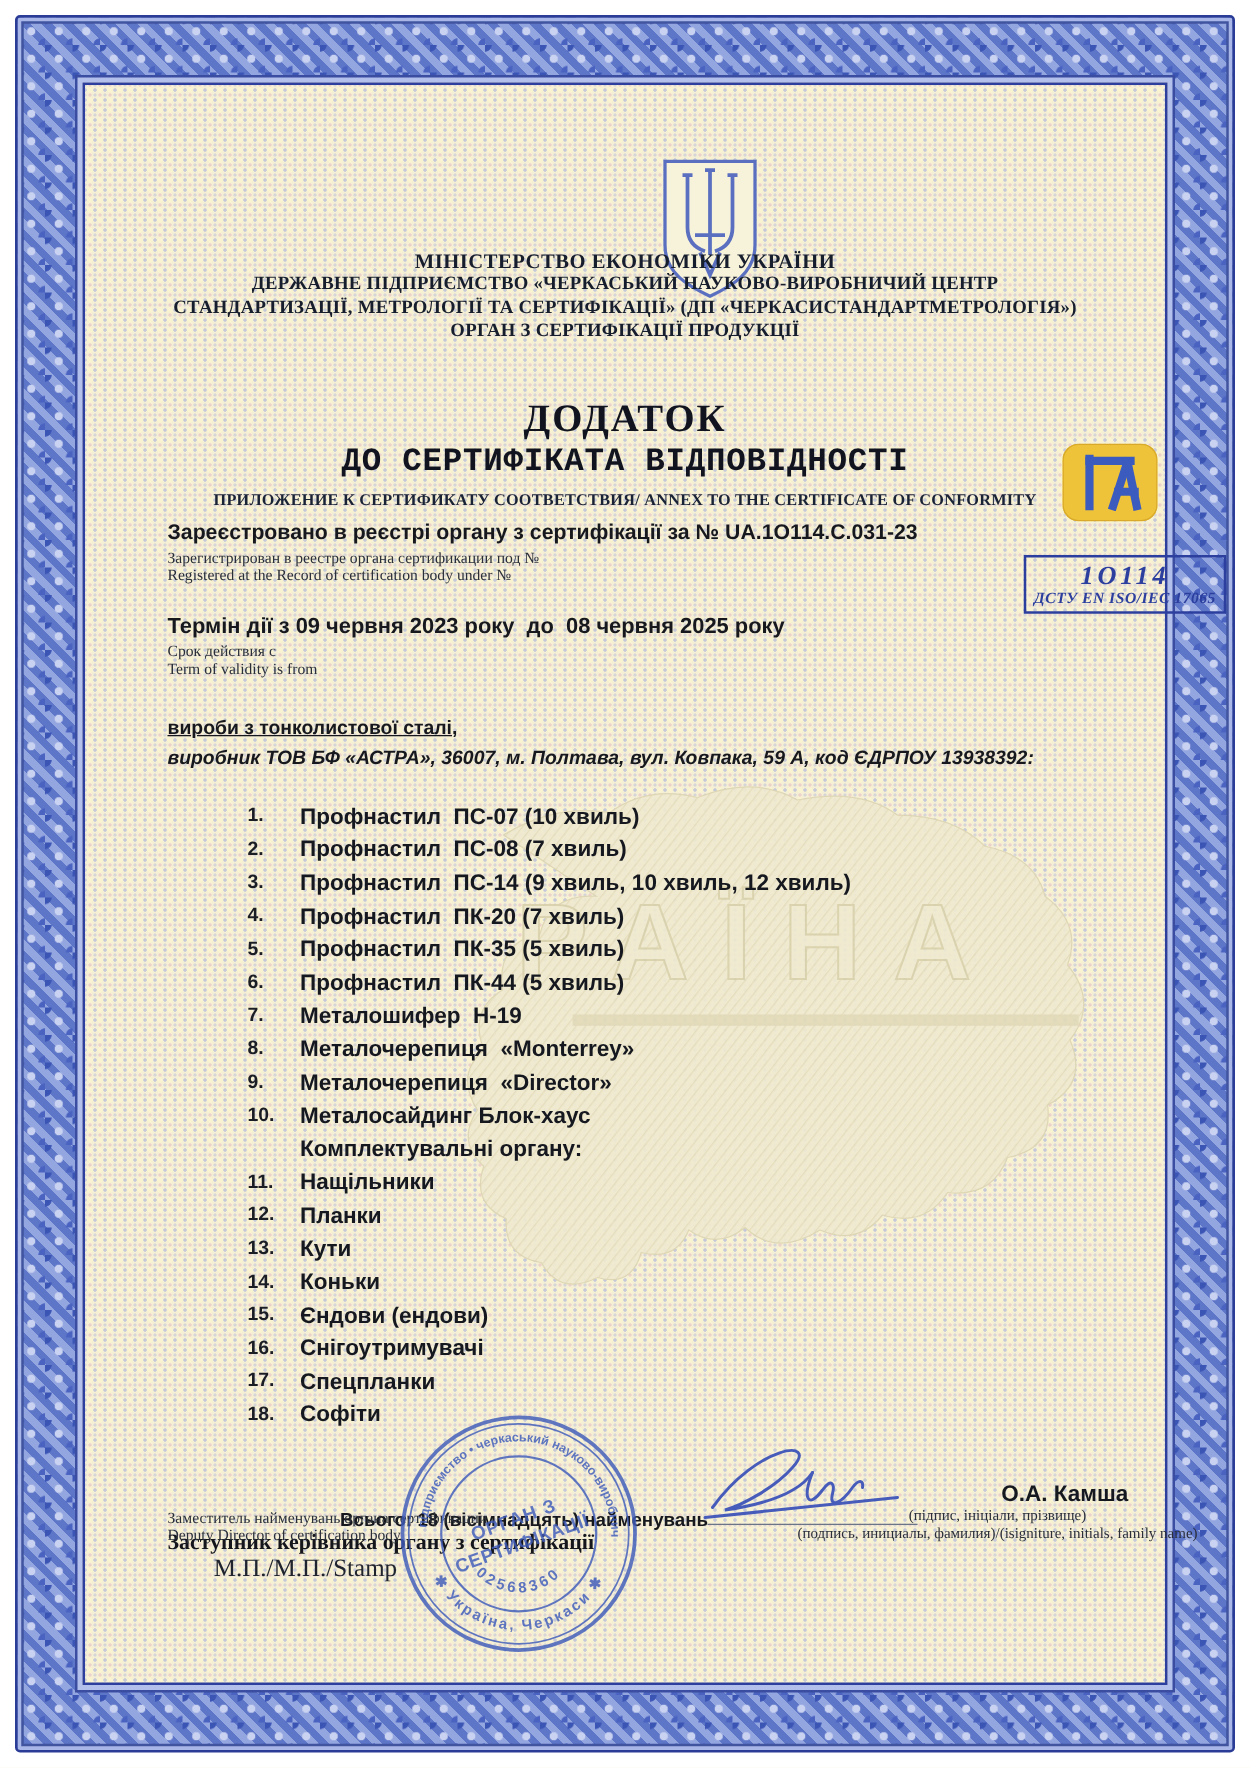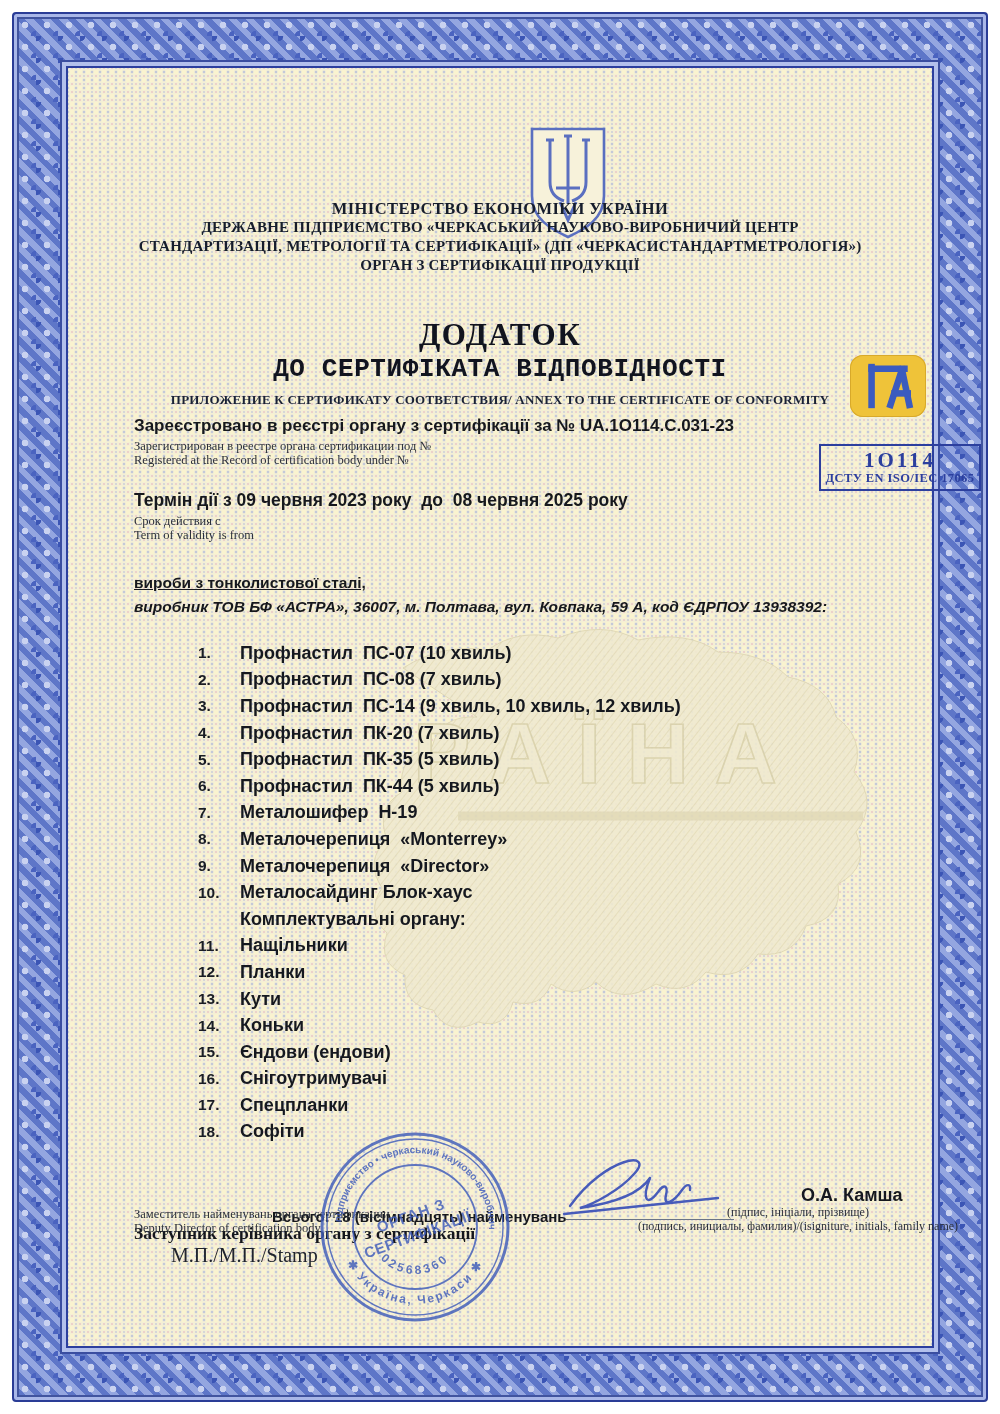--- a/index.html
+++ b/index.html
@@ -37,21 +37,21 @@
   .org-l2,.org-l3,.org-l4{font-size:15px;letter-spacing:.2px;}
   
   .doc-title{left:60px;right:60px;top:250px;color:#11141f;}
   .t1{font-size:31px;letter-spacing:1.5px;line-height:34px;}
   .t2{font-size:26px;letter-spacing:.6px;line-height:34px;font-family:Liberation Mono, monospace;}
   .t3{font-size:13px;letter-spacing:.2px;margin-top:6px;color:#1a2236;}
   
   .naau{left:782px;top:287px;width:76px;height:62px;background:#efc339;border-radius:13px;
         display:flex;align-items:center;justify-content:center;box-shadow:0 0 0 1px #d8a92a inset;}
   .codebox{left:751px;top:376px;width:158px;height:43px;border:2px solid #2c3f9e;
-        display:flex;flex-direction:column;align-items:center;justify-content:center;color:#2c3f9e;}
+        display:flex;flex-direction:column;align-items:center;justify-content:center;color:#2c3f9e;font-style:italic;}
   .codebox .c1{font-size:21px;font-weight:bold;letter-spacing:3px;line-height:21px;}
   .codebox .c2{font-size:12.5px;font-weight:bold;letter-spacing:.4px;line-height:14px;}
   
   .reg-main{left:66px;top:348px;font-size:17px;color:#16181d;}
   .reg-sub{left:66px;top:371px;}
   .val-main{left:66px;top:422px;font-size:17.5px;color:#16181d;white-space:pre;}
   .val-sub{left:66px;top:446px;}
   
   .man1{left:66px;top:506px;font-size:15.5px;color:#16181d;text-decoration:underline;}
   .man2{left:66px;top:530px;font-size:15.5px;color:#16181d;font-style:italic;}

